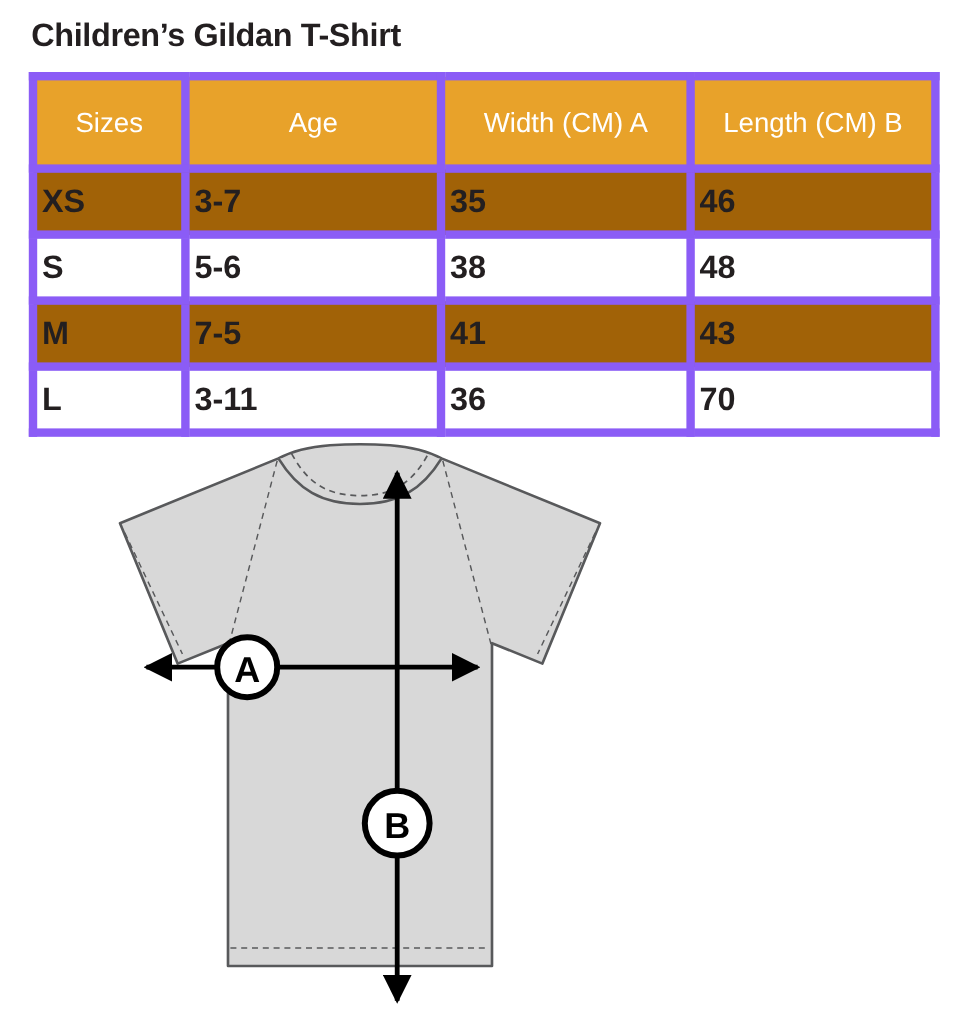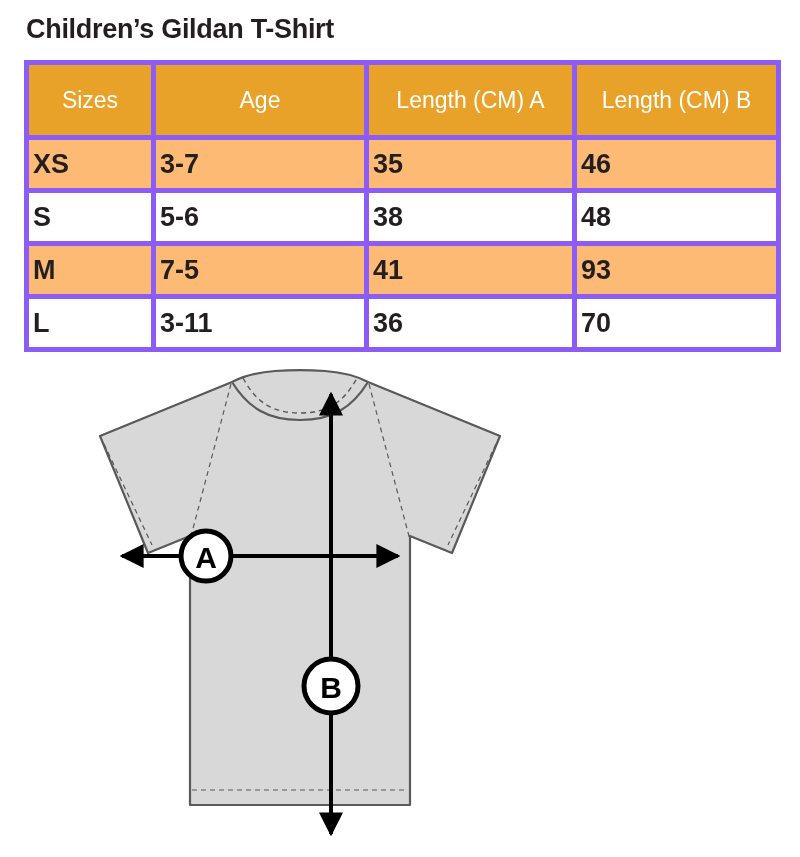--- a/index.html
+++ b/index.html
@@ -32,40 +32,40 @@
   table.size-table {
     position: absolute;
     left: 24px;
     top: 60px;
     width: 752px;
     border-collapse: collapse;
     table-layout: fixed;
   }
   table.size-table th,
   table.size-table td {
-    border: 5px solid #8b5cf6;
+    border: 7px solid #8b5cf6;
     padding: 4px;
   }
   table.size-table thead th {
     background: #e8a22a;
     color: #ffffff;
     font-weight: normal;
     font-size: 23px;
     height: 62px;
     line-height: 62px;
   }
   table.size-table tbody td {
     font-size: 27px;
     font-weight: bold;
     height: 40px;
     line-height: 40px;
     color: #231f20;
   }
   table.size-table tbody tr.alt td {
-    background: #fdba74;
+    background: #a16207;
   }
   table.size-table tbody tr.plain td {
     background: #ffffff;
   }
   .col-0 { width: 127px; }
   .col-1 { width: 213px; }
   .col-2 { width: 208px; }
   .col-3 { width: 204px; }
 
   .diagram {
@@ -90,42 +90,42 @@
     <colgroup>
       <col class="col-0">
         <col class="col-1">
         <col class="col-2">
         <col class="col-3">
     </colgroup>
     <thead>
       <tr>
         <th>Sizes</th>
         <th>Age</th>
-        <th>Length (CM) A</th>
+        <th>Width (CM) A</th>
         <th>Length  (CM) B</th>
       </tr>
     </thead>
     <tbody>
       <tr class="alt">
         <td>XS</td>
         <td>3-7</td>
         <td>35</td>
         <td>46</td>
       </tr>
       <tr class="plain">
         <td>S</td>
         <td>5-6</td>
         <td>38</td>
         <td>48</td>
       </tr>
       <tr class="alt">
         <td>M</td>
         <td>7-5</td>
         <td>41</td>
-        <td>93</td>
+        <td>43</td>
       </tr>
       <tr class="plain">
         <td>L</td>
         <td>3-11</td>
         <td>36</td>
         <td>70</td>
       </tr>
     </tbody>
   </table>
 

